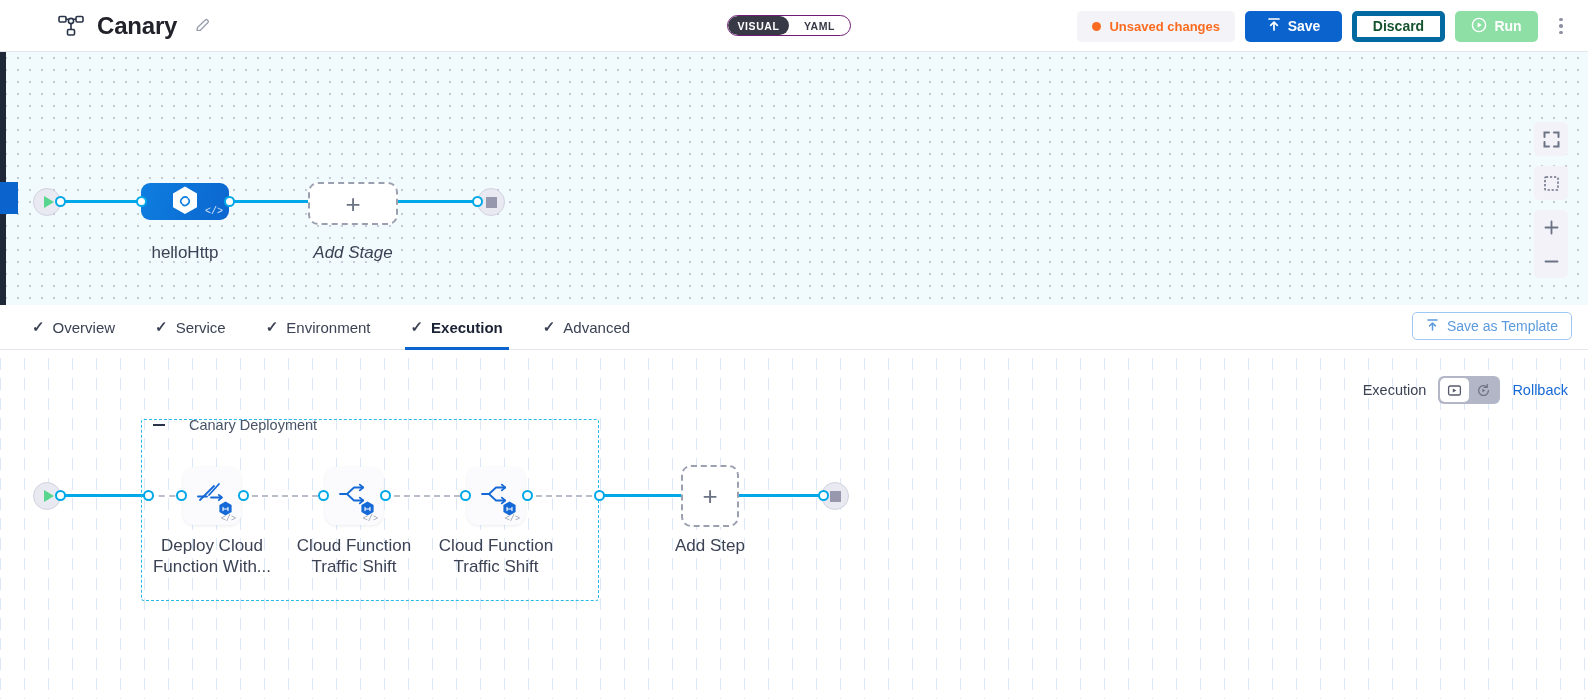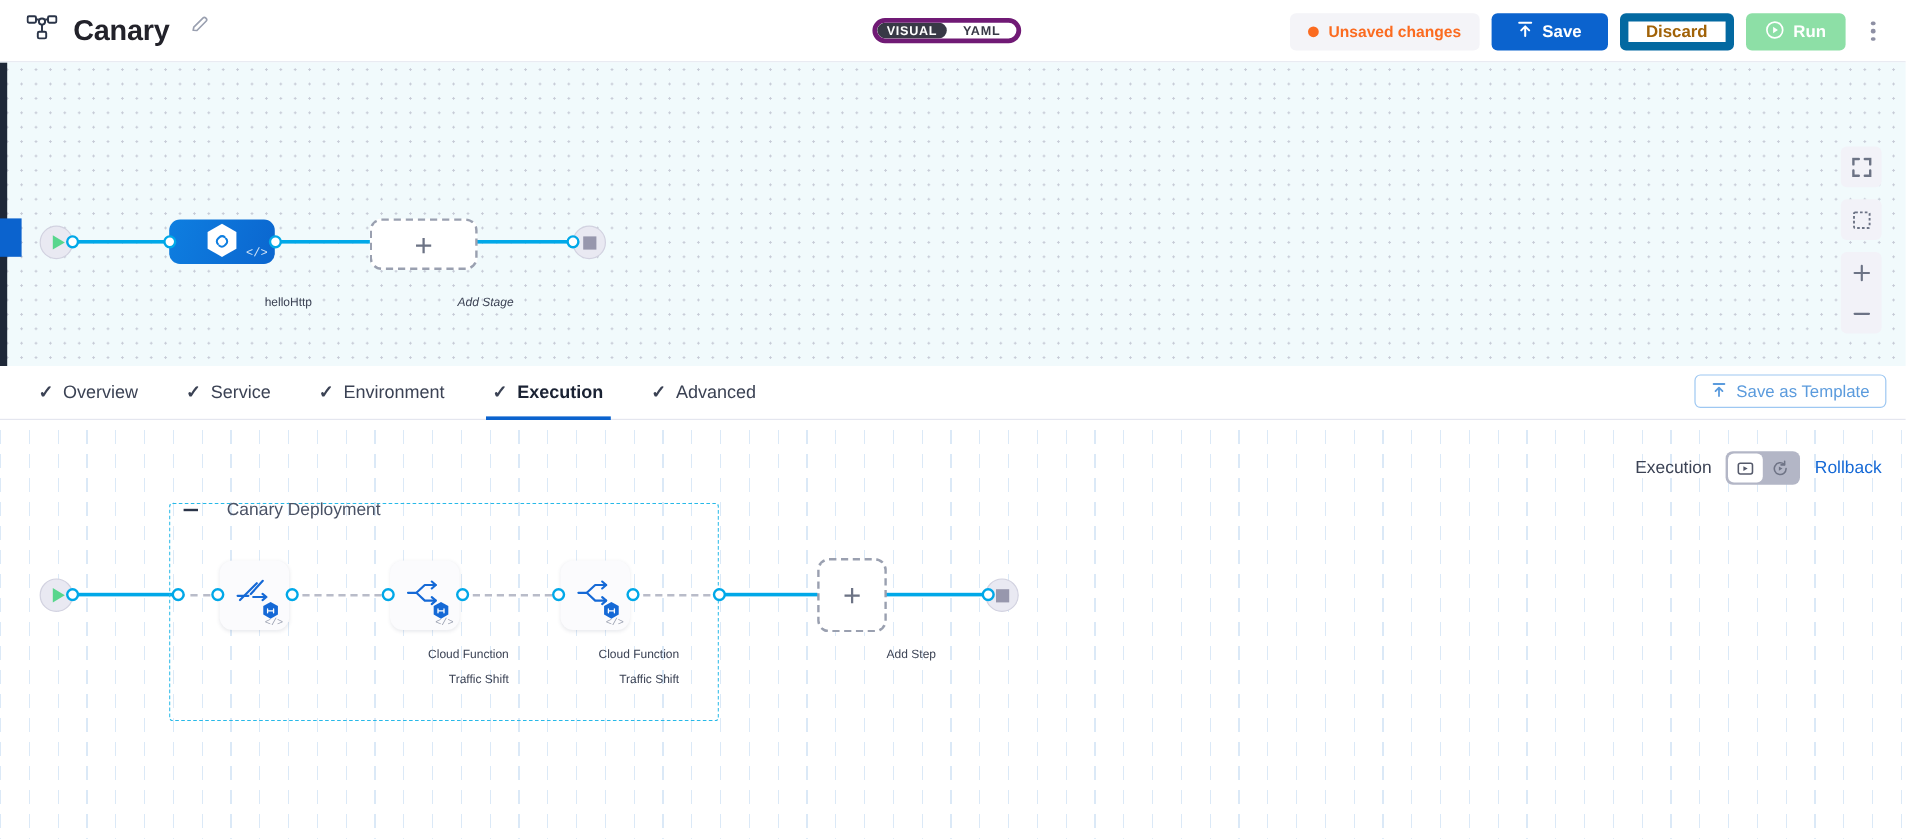--- a/index.html
+++ b/index.html
@@ -11,34 +11,34 @@
   }
 
   
   .header {
     position: absolute; top: 0; left: 0;
     width: 1588px; height: 52px;
     background: #ffffff;
     border-bottom: 1px solid #e4e6ef;
     display: flex; align-items: center;
   }
-  .hdr-left { display: flex; align-items: flex-start; gap: 13px; padding-left: 22px; }
+  .hdr-left { display: flex; align-items: center; gap: 13px; padding-left: 22px; margin-left: 36px; }
   .pipeline-icon { width: 26px; height: 22px; display: block; }
   .pipeline-title {
     font-size: 24px; font-weight: bold; color: #22222a;
     letter-spacing: -0.2px;
   }
   .edit-pencil { width: 17px; height: 17px; display: block; margin-left: 4px; cursor: pointer; }
 
   
   .vis-toggle {
     position: absolute; left: 727px; top: 15px;
     width: 124px; height: 21px;
     border-radius: 11px;
-    border: 4px solid #701a75;
+    border: 1px solid #701a75;
     background: #ffffff;
     display: flex; align-items: center;
     overflow: hidden;
   }
   .vis-seg {
     flex: 1; height: 100%;
     display: flex; align-items: center; justify-content: center;
     font-size: 10.5px; font-weight: bold; letter-spacing: 0.6px;
     cursor: pointer;
   }
@@ -58,21 +58,21 @@
   .unsaved .dot {
     width: 9px; height: 9px; border-radius: 50%; background: #fb6b20;
   }
   .btn {
     height: 31px; border-radius: 5px; padding: 0 15px;
     display: flex; align-items: center; justify-content: center; gap: 7px;
     font-size: 14px; font-weight: bold; cursor: pointer;
     white-space: nowrap;
   }
   .btn-save { background: #0b63ce; color: #ffffff; min-width: 97px; }
-  .btn-discard { background: #ffffff; color: #a16207; border: 7px solid #0369a1; min-width: 93px; }
+  .btn-discard { background: #ffffff; color: #14532d; border: 5px solid #0369a1; min-width: 93px; }
   .btn-run { background: #8ddfa6; color: #ffffff; min-width: 83px; }
   .kebab {
     width: 22px; height: 32px; display: flex; flex-direction: column;
     align-items: center; justify-content: center; gap: 3px; cursor: pointer;
     margin-left: 2px;
   }
   .kebab i { width: 3.5px; height: 3.5px; border-radius: 50%; background: #8e90a4; display: block; }
 
   
   .canvas-top {
@@ -118,22 +118,22 @@
   .port {
     position: absolute; width: 11px; height: 11px; border-radius: 50%;
     background: #ffffff; border: 2.5px solid #00a8e8; z-index: 5;
   }
   .wire { position: absolute; height: 2.5px; background: #00a8e8; }
   .wire-dash {
     position: absolute; height: 0; border-top: 2px dashed #b9bcc9;
   }
 
   .node-label {
-    position: absolute; text-align: right;
-    font-size: 10px; color: #3b4254; line-height: 21px;
+    position: absolute; text-align: center;
+    font-size: 17px; color: #3b4254; line-height: 21px;
   }
 
   
   .stage-node {
     position: absolute; border-radius: 9px;
     background: linear-gradient(110deg, #0e7ee0 0%, #0b66cf 100%);
     display: flex; align-items: center; justify-content: center;
   }
   .hex-white {
     width: 30px; height: 33px; display: block;
@@ -445,20 +445,24 @@
       </span>
       <span class="step-badge">
         <svg width="15" height="16" viewBox="0 0 15 16">
           <path d="M7.5 0.6l6.1 3.5v7l-6.1 3.5L1.4 11.1v-7z" fill="#1569d6"></path>
           <path d="M5 8h5M5 6.4v3.2M10 6.4v3.2" stroke="#ffffff" stroke-width="1.1" stroke-linecap="round"></path>
         </svg>
       </span>
       <span class="step-code">&lt;/&gt;</span>
     </div>
     <div class="port" style="left:238px; top:140px;"></div>
+    <div class="node-label" style="left:142px; top:185px; width:140px;">
+      <div>Deploy Cloud</div>
+      <div>Function With...</div>
+    </div>
 
     <div class="port" style="left:318px; top:140px;"></div>
     <div class="step-node" style="left:325px; top:117px;">
       <span>
         <svg width="34" height="30" viewBox="0 0 34 30">
           <path d="M3 15h7l7-6.5h9" stroke="#1569d6" stroke-width="1.8" stroke-linecap="round" stroke-linejoin="round" fill="none"></path>
           <path d="M10 15l7 6.5h9" stroke="#1569d6" stroke-width="1.8" stroke-linecap="round" stroke-linejoin="round" fill="none"></path>
           <path d="M22.8 5.6l3.4 2.9-3.4 2.9" stroke="#1569d6" stroke-width="1.8" stroke-linecap="round" stroke-linejoin="round" fill="none"></path>
           <path d="M22.8 18.6l3.4 2.9-3.4 2.9" stroke="#1569d6" stroke-width="1.8" stroke-linecap="round" stroke-linejoin="round" fill="none"></path>
         </svg>

